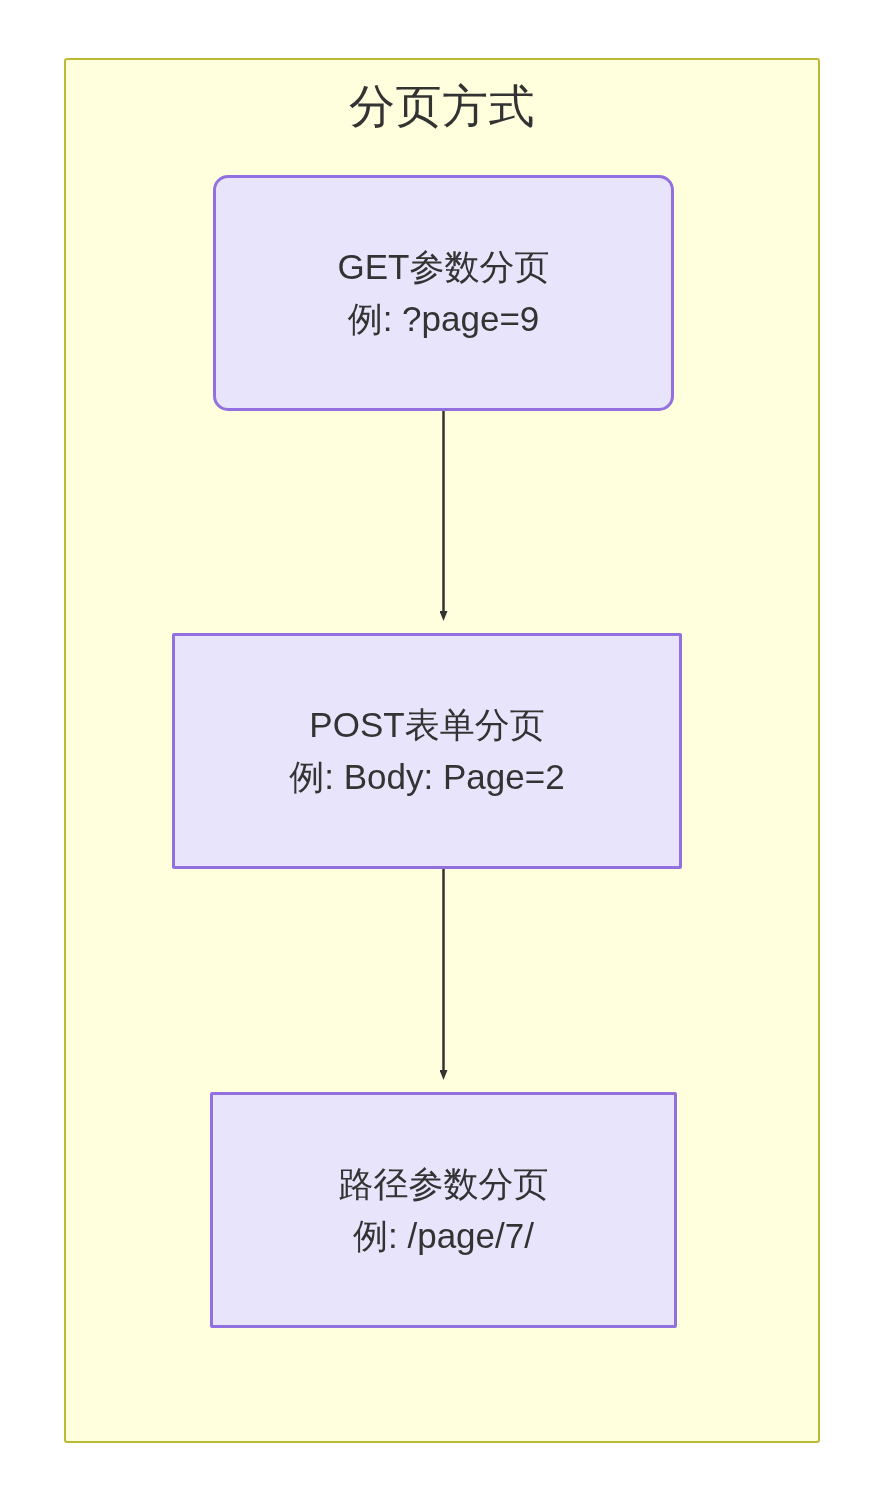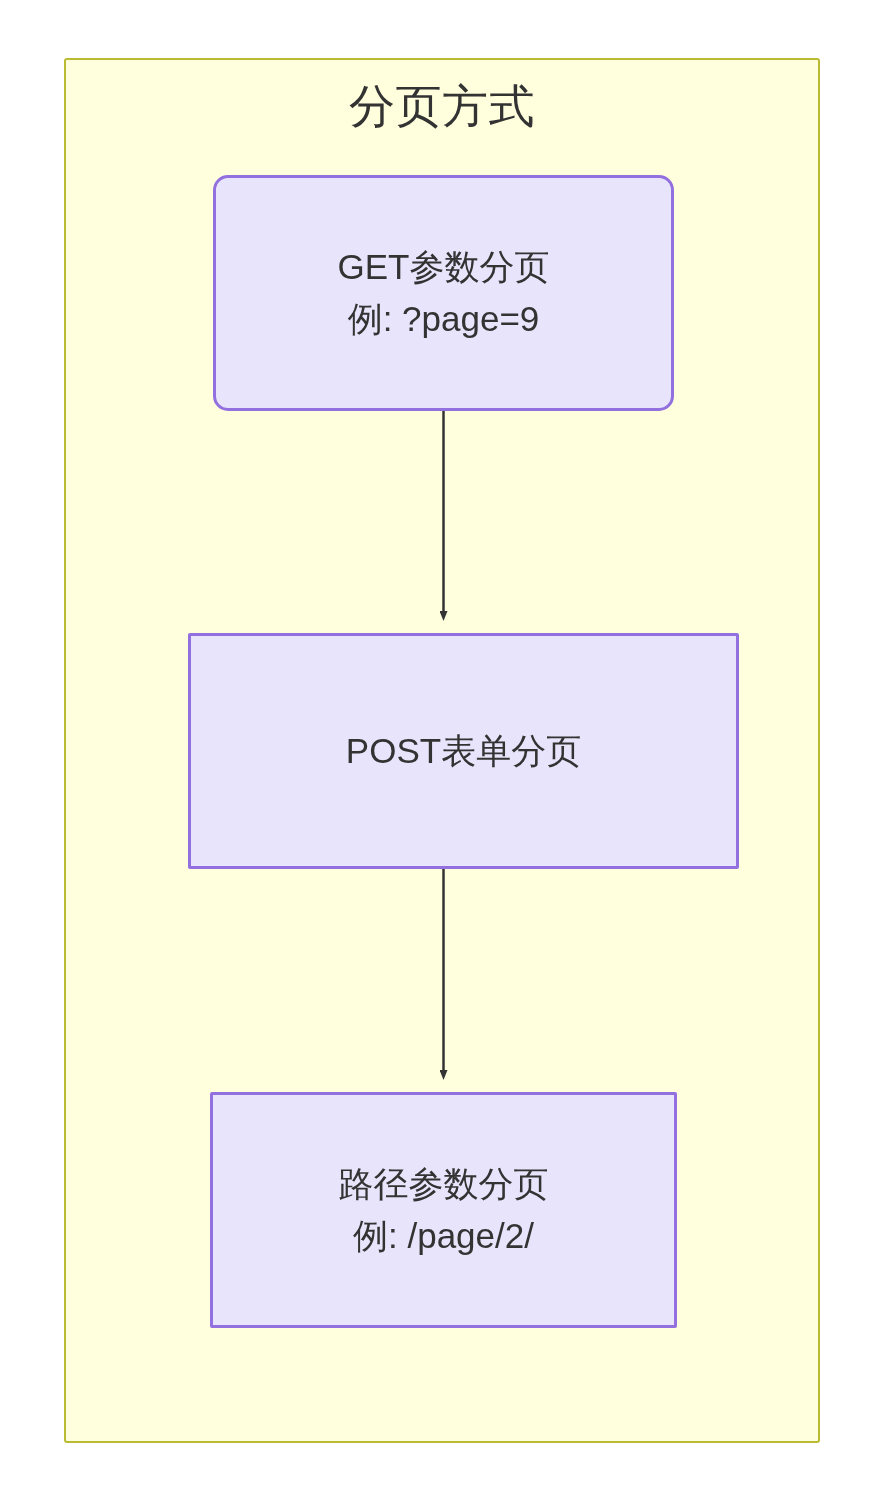--- a/index.html
+++ b/index.html
@@ -74,23 +74,22 @@
   #node-get {
     left: 213px;
     top: 175px;
     width: 461px;
     height: 236px;
     border-radius: 15px;
   }
   #node-post {
     left: 172px;
     top: 633px;
-    width: 551px;
+    width: 510px;
     height: 236px;
-    margin-left: 16px;
   }
   #node-path {
     left: 210px;
     top: 1092px;
     width: 467px;
     height: 236px;
   }
 
   
   #edges-layer {
@@ -121,20 +120,21 @@
     <line x1="443.5" y1="869" x2="443.5" y2="1071" stroke="#333333" stroke-width="2.5" marker-end="url(#arrowhead)"></line>
   </svg>
 
   <div class="node" id="node-get">
     <div class="node-line">GET参数分页</div>
     <div class="node-line">例: ?page=9</div>
   </div>
 
   <div class="node" id="node-post">
     <div class="node-line">POST表单分页</div>
+    <div class="node-line">例: Body: Page=2</div>
   </div>
 
   <div class="node" id="node-path">
     <div class="node-line">路径参数分页</div>
-    <div class="node-line">例: /page/2/</div>
+    <div class="node-line">例: /page/7/</div>
   </div>
 
 </div>
 
 </body></html>

